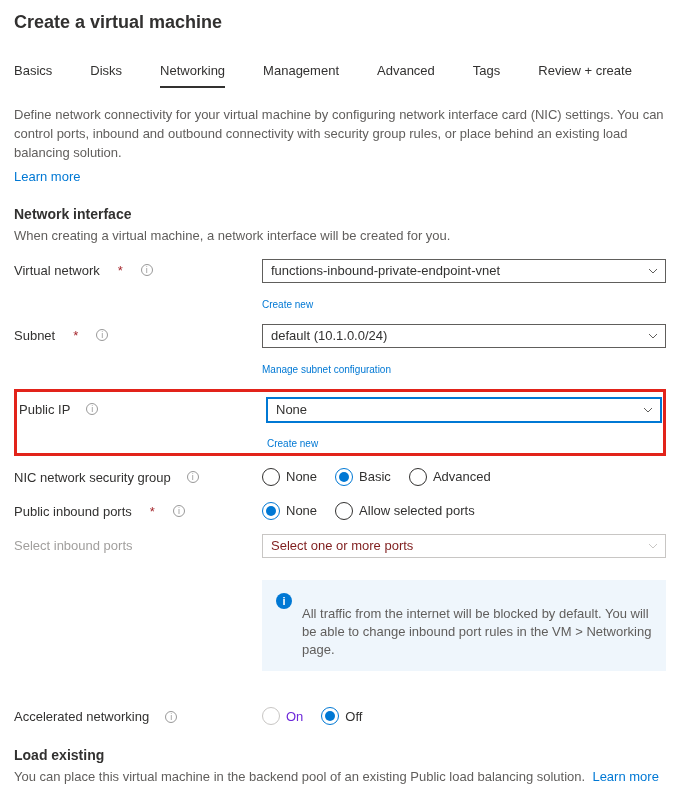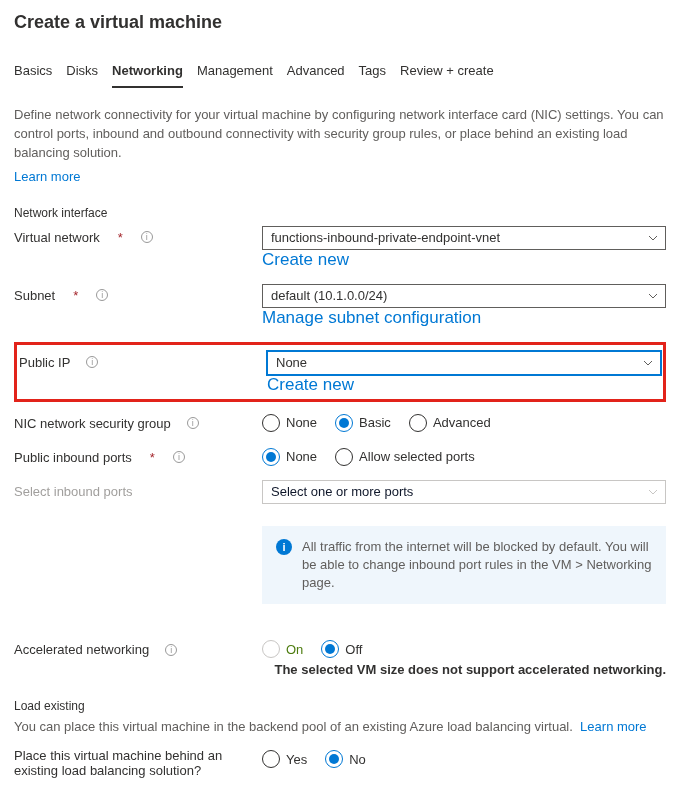--- a/index.html
+++ b/index.html
@@ -12,39 +12,39 @@
     width: 680px;
   }
   .page { padding: 10px 14px 0 14px; }
   h1 {
     font-size: 18px;
     font-weight: 600;
     margin: 2px 0 26px 0;
   }
   .tabs {
     display: flex;
-    gap: 14px;
+    gap: 38px;
     border-bottom: none;
     margin-bottom: 18px;
   }
   .tab {
     padding: 4px 0 8px 0;
     cursor: pointer;
     color: #323130;
     position: relative;
   }
   .tab.active {
-    font-weight: 700;
+    font-weight: 400;
     border-bottom: 2px solid #323130;
   }
   .intro { color: #605e5c; line-height: 1.45; margin-bottom: 6px; }
   .link { color: #0078d4; cursor: pointer; }
   h2 {
-    font-size: 12px;
-    font-weight: 400;
+    font-size: 14px;
+    font-weight: 700;
     margin: 22px 0 6px 0;
   }
   .subtext { color: #605e5c; margin-bottom: 16px; }
   .row {
     display: flex;
     align-items: flex-start;
     margin-bottom: 14px;
   }
   .label-col {
     width: 248px;
@@ -68,62 +68,62 @@
     border: 1px solid #605e5c;
     padding: 0 24px 0 8px;
     background: #fff;
     position: relative;
     display: flex; align-items: center;
     cursor: pointer;
     font-size: 13px;
   }
   .select.disabled {
     border-color: #c8c6c4;
-    color: #0f172a;
+    color: #7f1d1d;
     cursor: default;
   }
   .select .chev {
     position: absolute; right: 6px; top: 50%; transform: translateY(-50%);
   }
   .chev svg { display: block; }
   .sel-focus { border: 1px solid #0078d4; outline: 1px solid #0078d4; }
-  .sublink { color: #0078d4; font-size: 17px; margin-top: 0; cursor: pointer; }
+  .sublink { color: #0078d4; font-size: 10px; margin-top: 16px; cursor: pointer; }
   .radio-group { display: flex; gap: 18px; align-items: center; padding-top: 2px; }
   .radio { display: inline-flex; align-items: center; gap: 6px; cursor: pointer; }
   .radio .circ {
     width: 18px; height: 18px; border-radius: 50%;
     border: 1px solid #323130; display: inline-flex;
     align-items: center; justify-content: center;
   }
   .radio.checked .circ { border-color: #0078d4; }
   .radio.checked .circ::after {
     content: ""; width: 10px; height: 10px; border-radius: 50%;
     background: #0078d4;
   }
   .radio.disabled .circ { border-color: #c8c6c4; }
-  .radio.disabled { color: #4d7c0f; cursor: default; justify-content: space-between; }
+  .radio.disabled { color: #6d28d9; cursor: default; justify-content: space-between; }
   .highlight {
     border: 3px solid #e2231a;
     padding: 6px 2px 4px 2px;
     margin: 6px 0 10px 0;
   }
   .infobox {
     background: #eff6fc;
     padding: 12px 14px;
     display: flex;
     gap: 10px;
     margin: 8px 0 20px 0;
   }
   .infobox .icon {
     width: 16px; height: 16px; border-radius: 50%;
     background: #0078d4; color: #fff; font-weight: bold;
     font-size: 11px; display: flex; align-items: center; justify-content: center;
     flex-shrink: 0; margin-top: 1px;
   }
-  .infobox .txt { color: #605e5c; line-height: 1.4; }
+  .infobox .txt { color: #605e5c; line-height: 1.4; margin-top: 13px; }
   .accel-note {
     text-align: right; font-weight: 600; margin: 2px 0 16px 0;
   }
 </style>
 </head>
 <body>
 
 <div class="page">
   <h1>Create a virtual machine</h1>
 
@@ -136,20 +136,21 @@
     <div class="tab">Tags</div>
     <div class="tab">Review + create</div>
   </div>
 
   <div class="intro">
     <span>Define network connectivity for your virtual machine by configuring network interface card (NIC) settings. You can control ports, inbound and outbound connectivity with security group rules, or place behind an existing load balancing solution.</span>
   </div>
   <div class="link" style="margin-bottom:10px;">Learn more</div>
 
   <h2>Network interface</h2>
+  <div class="subtext">When creating a virtual machine, a network interface will be created for you.</div>
 
   <div class="row">
     <div class="label-col">
       <span>Virtual network</span>
       <span class="req">*</span>
       <span class="info-icon">i</span>
     </div>
     <div class="field-col">
       <div class="select">
         <span>functions-inbound-private-endpoint-vnet</span>
@@ -282,25 +283,24 @@
             <span class="circ"></span>
             <span>On</span>
           </span>
         <span class="radio checked">
             <span class="circ"></span>
             <span>Off</span>
           </span>
       </div>
     </div>
   </div>
-  <div class="accel-note">The selected VM size does not support accelerated networking.</div>
 
   <h2>Load existing</h2>
   <div class="subtext" style="margin-bottom:14px;">
-    <span>You can place this virtual machine in the backend pool of an existing Azure load balancing virtual.</span>
+    <span>You can place this virtual machine in the backend pool of an existing Public load balancing solution.</span>
     &nbsp;<span class="link">Learn more</span>
   </div>
 
   <div class="row" style="margin-bottom:24px;">
     <div class="label-col" style="padding-top:0;">
       <span>Place this virtual machine behind an existing load balancing solution?</span>
     </div>
     <div class="field-col">
       <div class="radio-group">
         <span class="radio">

